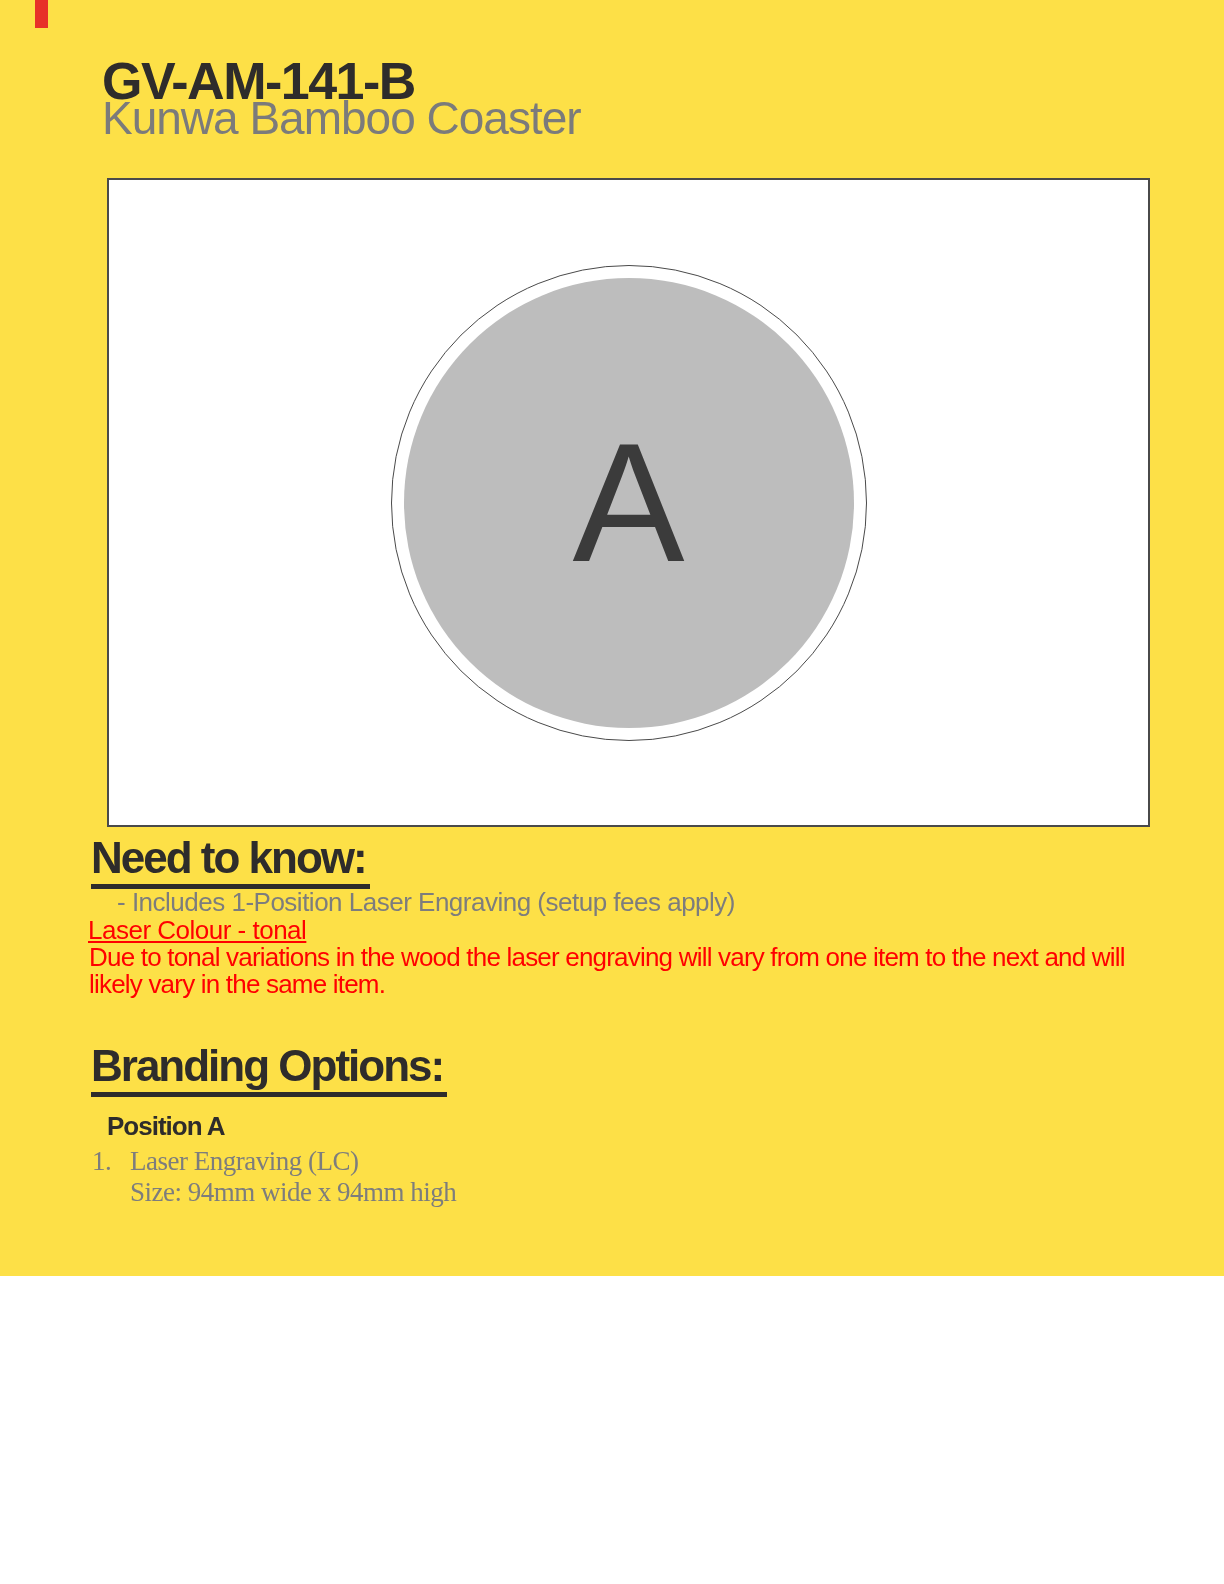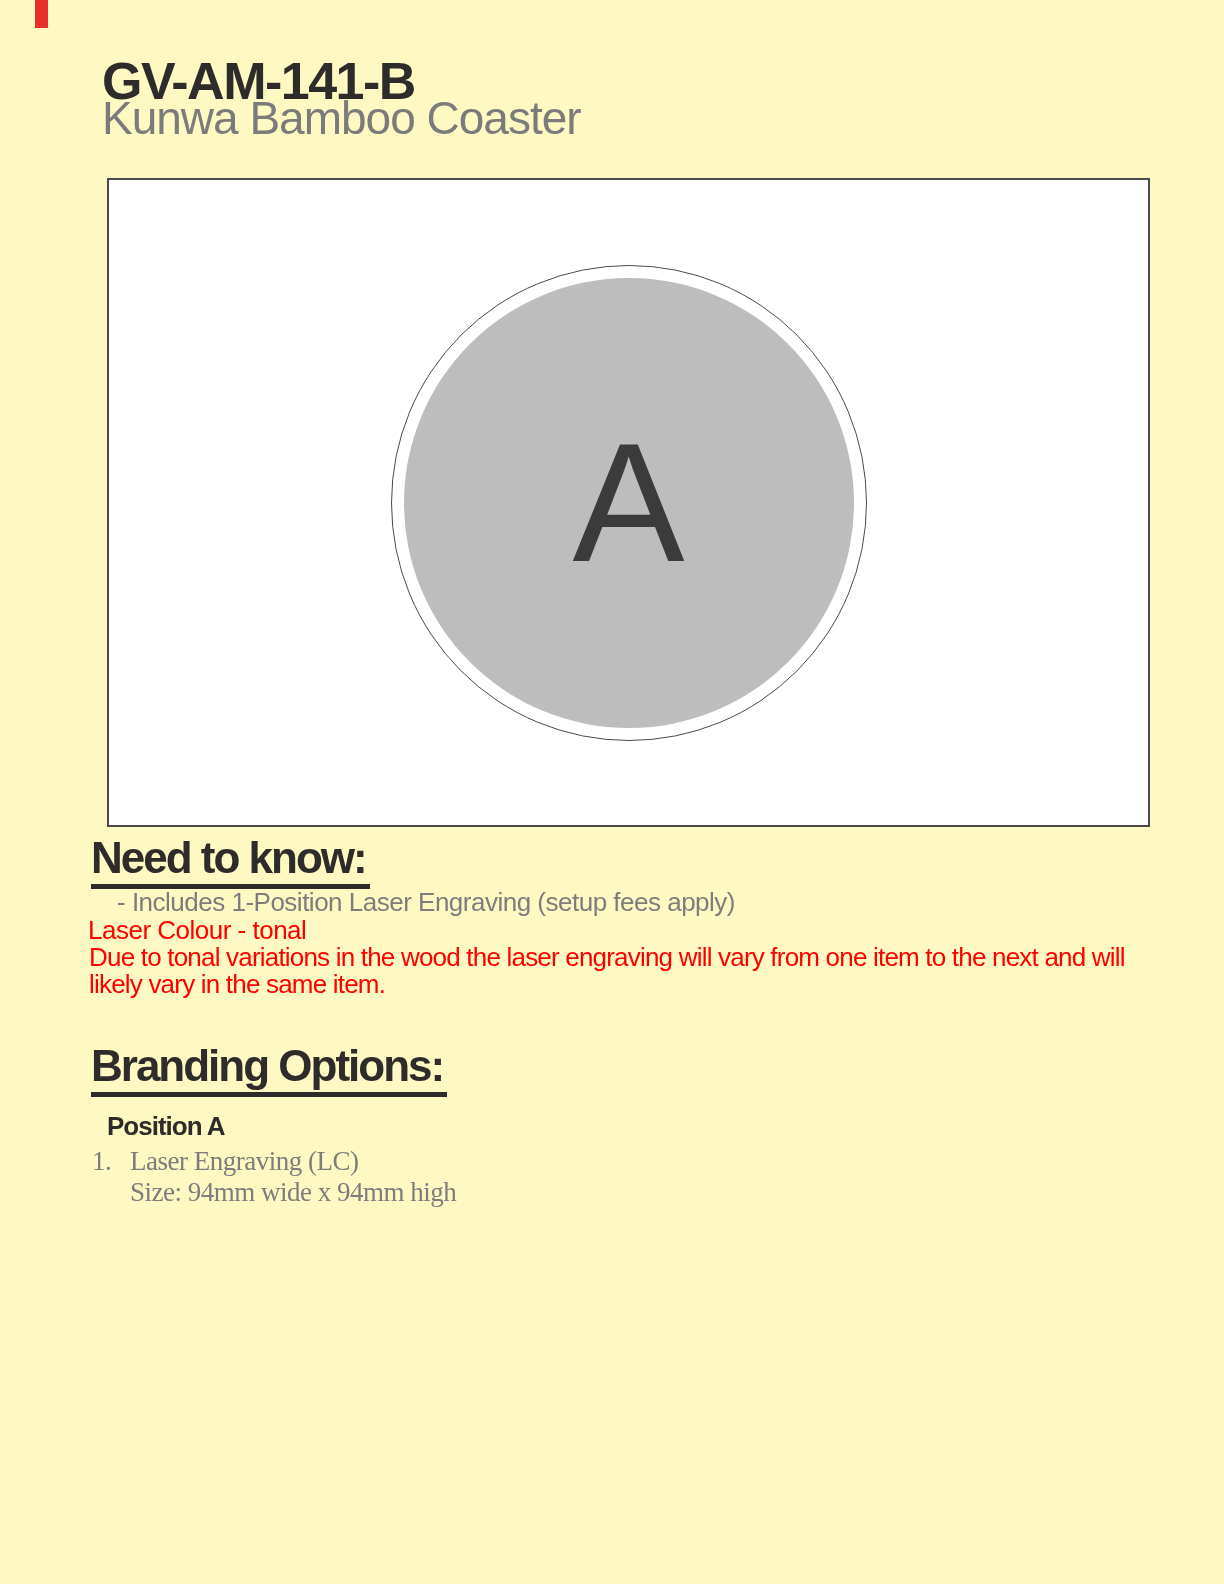--- a/index.html
+++ b/index.html
@@ -1,20 +1,20 @@
 <!DOCTYPE html>
 <html><head>
 <meta charset="utf-8">
 <style>
   html,body{margin:0;padding:0;background:#ffffff;}
   .page{
     position:relative;
     width:1224px;
-    height:1584px;
-    background:#fef9c3;
+    height:1276px;
+    background:#fde047;
     font-family:"Liberation Sans","DejaVu Sans",sans-serif;
     overflow:hidden;
   }
   .red-marker{
     position:absolute;
     left:35px;top:0;
     width:13px;height:28px;
     background:#e73128;
   }
   .title{
@@ -89,21 +89,21 @@
   .body-line{
     position:absolute;
     font-size:26px;
     line-height:27px;
     letter-spacing:-0.5px;
     color:#7d7d7d;
     white-space:nowrap;
   }
   .ntk-note{left:88px;top:889px;margin-left:29px;}
   .red-text{color:#ff0000;}
-  .ntk-laser{left:88px;top:917px;}
+  .ntk-laser{left:88px;top:917px;text-decoration:underline;}
   .ntk-warning{left:89px;top:944px;white-space:normal;width:1075px;letter-spacing:-0.8px;}
   .position-heading{
     position:absolute;
     left:107px;top:1112px;
     font-size:26px;
     line-height:28px;
     font-weight:700;
     letter-spacing:-1px;
     color:#2e2c2b;
     white-space:nowrap;

